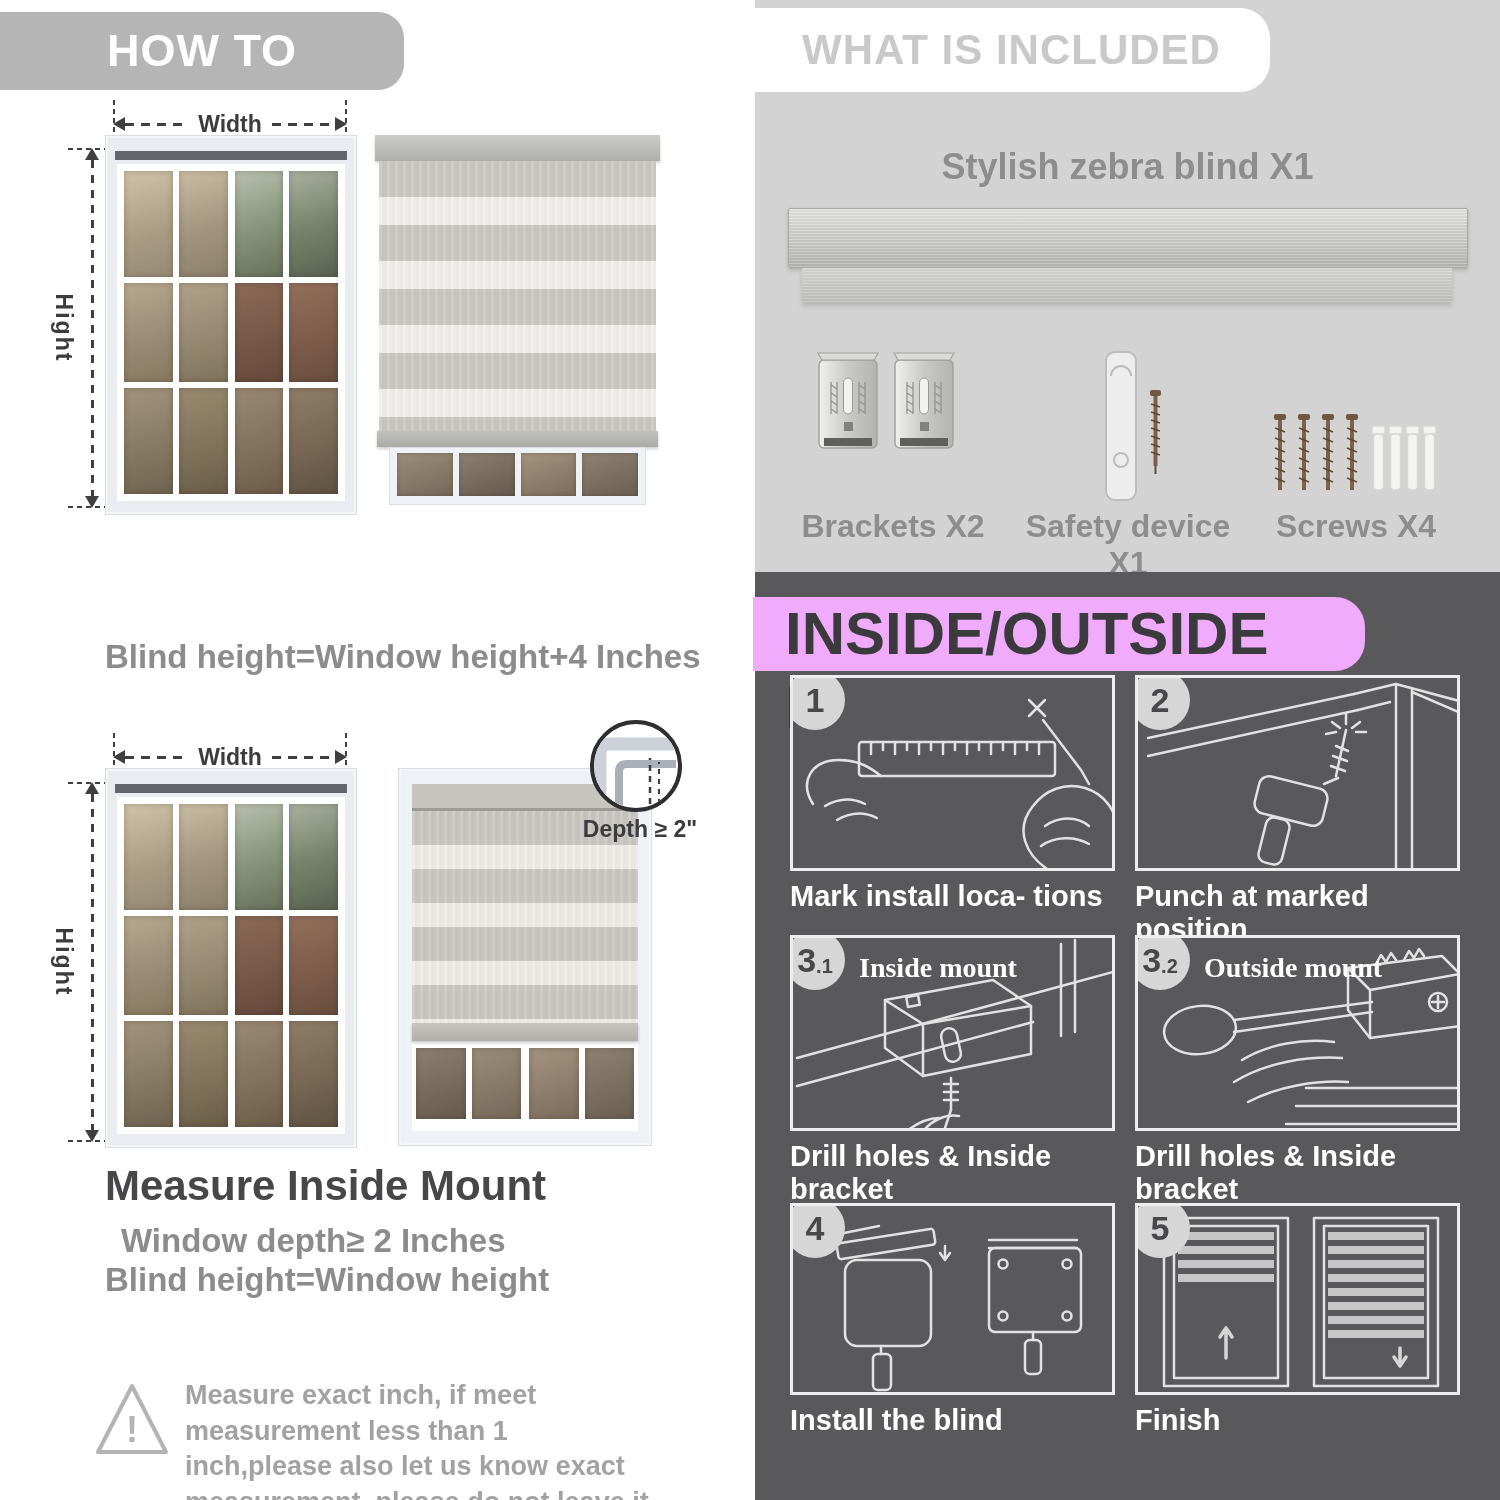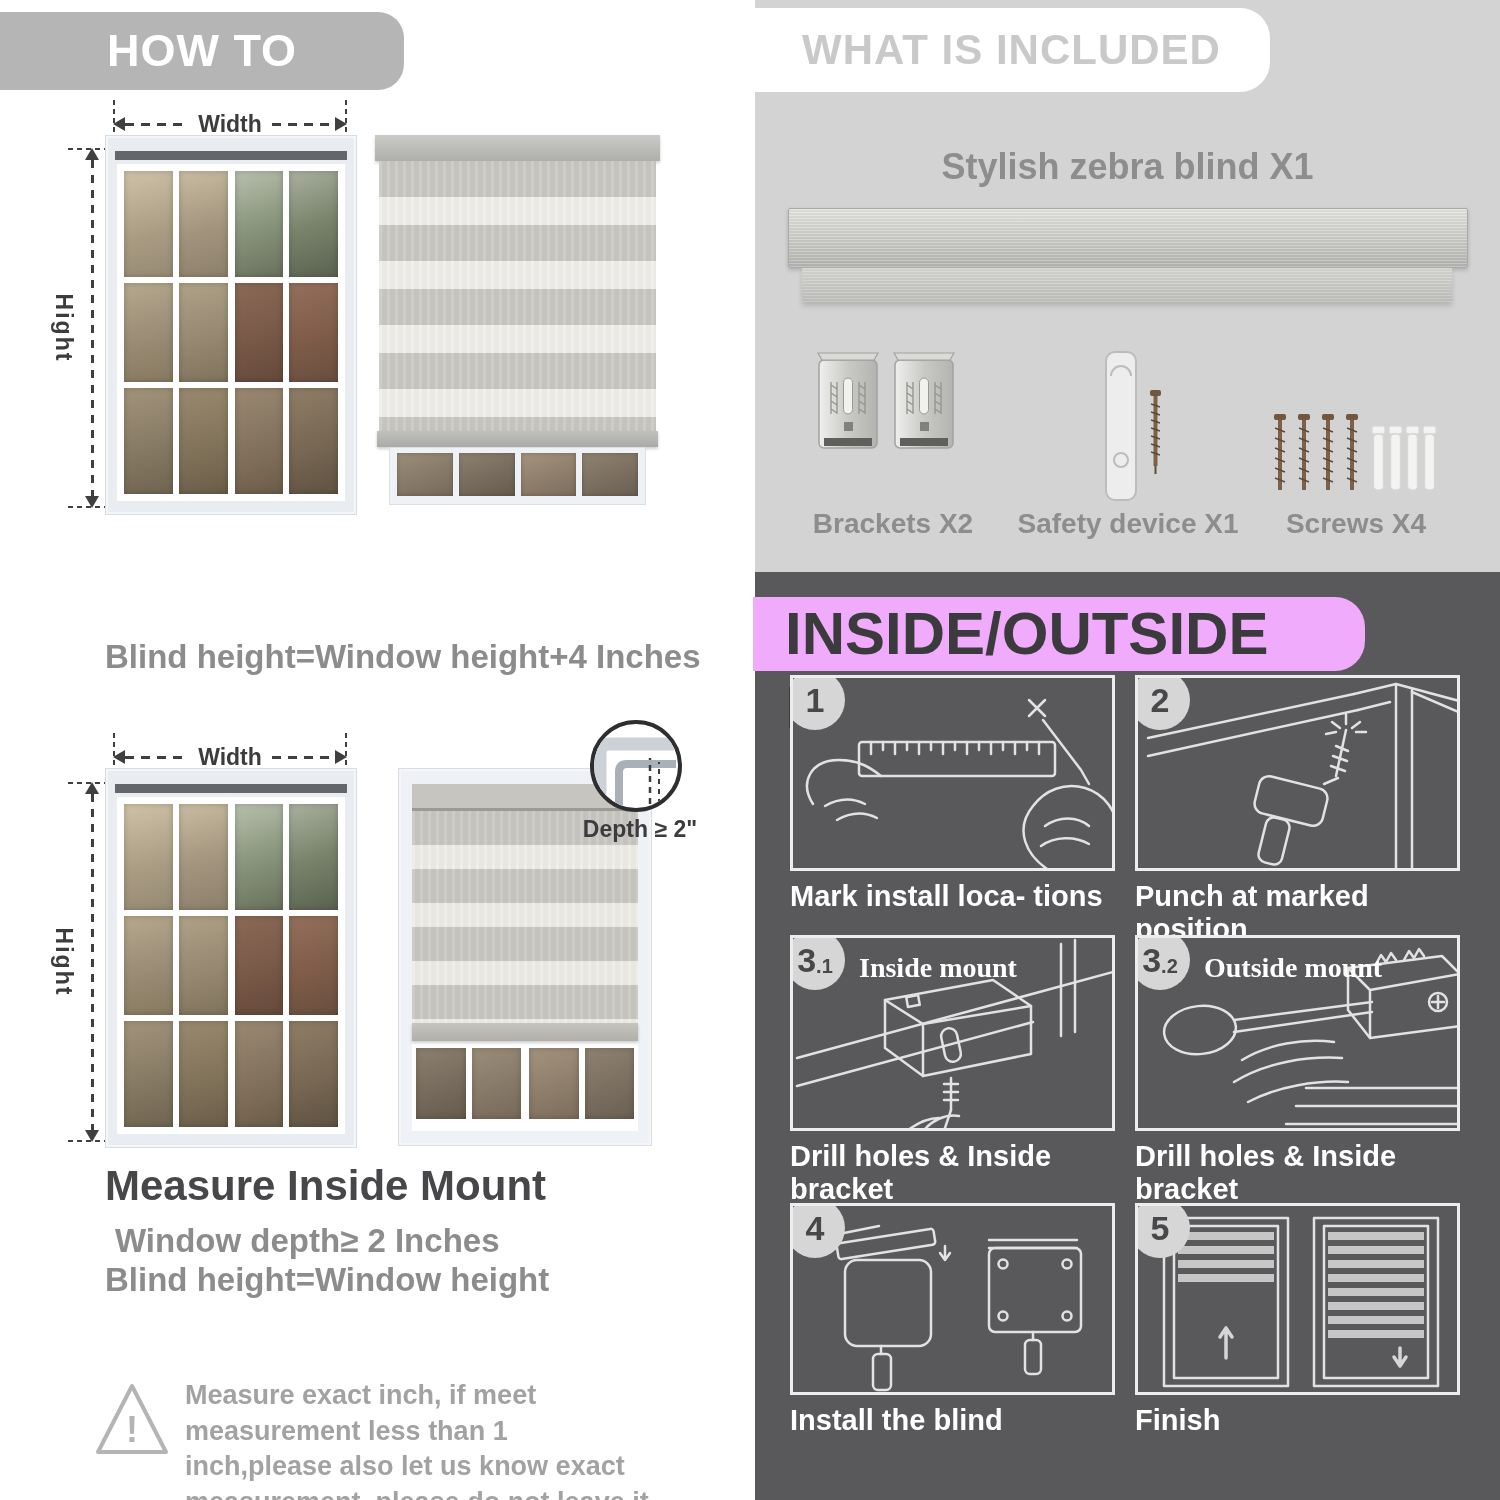--- a/index.html
+++ b/index.html
@@ -115,21 +115,21 @@
   .headrail-main{left:788px;top:208px;width:680px;height:60px;border-radius:2px;
     background-image:
       repeating-linear-gradient(0deg,rgba(255,255,255,.22) 0 1px,rgba(0,0,0,.03) 1px 3px),
       linear-gradient(180deg,#e2e2df,#b4b4b1);
     box-shadow:0 2px 4px rgba(0,0,0,.18);border:1px solid #a9a9a6;box-sizing:border-box;}
   .headrail-under{left:802px;top:268px;width:650px;height:34px;
     background-image:
       repeating-linear-gradient(0deg,rgba(255,255,255,.18) 0 1px,rgba(0,0,0,.02) 1px 3px),
       linear-gradient(180deg,#d4d4d1,#bdbdba);
     box-shadow:0 4px 5px rgba(0,0,0,.14);}
-  .item-label{font-size:28px;font-weight:bold;color:#8d8d8d;text-align:center;}
+  .item-label{font-size:32px;font-weight:bold;color:#8d8d8d;text-align:center;}
 
   
   .tile{border:3px solid #ededed;background:#59595b;overflow:hidden;box-sizing:border-box;}
   .badge{position:absolute;left:-8px;top:-8px;width:60px;height:60px;border-radius:50%;
          background:#d6d6d6;color:#48484a;display:flex;align-items:center;justify-content:center;
          font-weight:bold;font-size:34px;}
   .badge .sub{font-size:20px;margin-top:12px;}
   .tile-label{position:absolute;left:66px;top:14px;color:#ffffff;font-size:28px;font-weight:bold;font-family:Liberation Serif, serif;}
   .tile svg{position:absolute;left:0;top:0;}
   .caption{font-size:29px;font-weight:bold;color:#ffffff;}
@@ -259,21 +259,21 @@
     <svg width="84" height="84" viewBox="0 0 84 84">
       <path d="M6 80 V30 Q6 20 16 20 H80" stroke="#ccd2d8" stroke-width="13" fill="none"></path>
       <path d="M25 84 V48 Q25 40 33 40 H82" stroke="#a9b0b8" stroke-width="8" fill="none"></path>
       <path d="M56 80 V34" stroke="#3c3c3e" stroke-width="2.5" stroke-dasharray="6 5" fill="none"></path>
       <path d="M65 80 V38" stroke="#3c3c3e" stroke-width="2" stroke-dasharray="5 5" fill="none"></path>
     </svg>
   </div>
   <div class="abs depth-label" style="left:575px;top:816px;width:130px;text-align:center;">Depth ≥ 2"</div>
 
   <div class="abs h-measure" style="left:105px;top:1162px;">Measure Inside Mount</div>
-  <div class="abs eq-line" style="left:115px;top:1222px;">Window depth≥ 2 Inches</div>
+  <div class="abs eq-line" style="left:121px;top:1222px;">Window depth≥ 2 Inches</div>
   <div class="abs eq-line" style="left:105px;top:1261px;">Blind height=Window height</div>
 
   <div class="abs" style="left:92px;top:1378px;width:80px;height:84px;">
     <svg width="80" height="84" viewBox="0 0 80 84">
       <path d="M40 8 L74 74 H6 Z" fill="none" stroke="#b4b4b4" stroke-width="4" stroke-linejoin="round"></path>
       <text x="40" y="64" font-size="36" font-weight="bold" fill="#b4b4b4" text-anchor="middle" font-family="Liberation Sans, sans-serif">!</text>
     </svg>
   </div>
   <div class="abs warn-text" style="left:185px;top:1378px;width:470px;">Measure exact inch, if meet measurement less than 1 inch,please also let us know exact measurement, please do not leave it</div>
 

